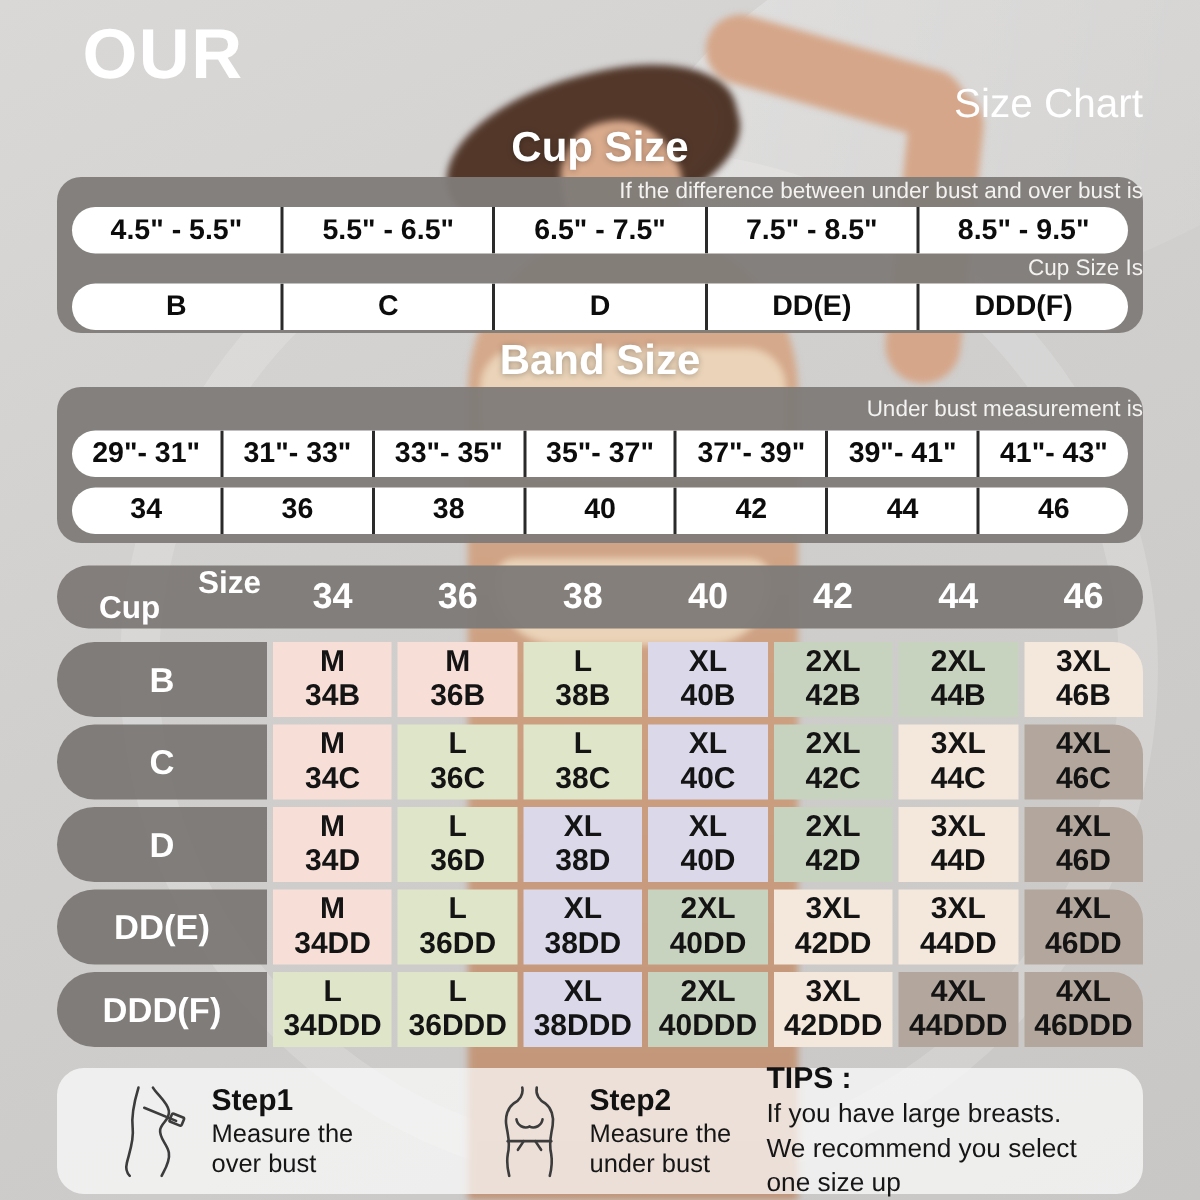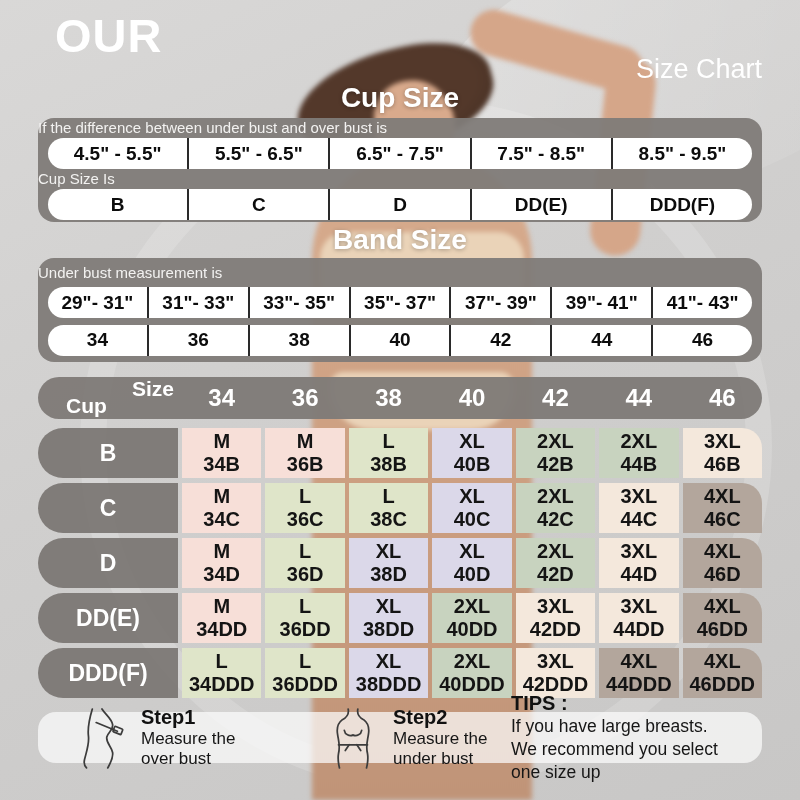--- a/index.html
+++ b/index.html
@@ -29,41 +29,41 @@
   .page-title{position:absolute;right:38px;top:14px;font-size:27px;font-weight:400;color:#fff;z-index:3;margin-top:40px;}
   .section-title{position:absolute;left:0;width:100%;text-align:center;font-size:28px;font-weight:700;color:#fff;
                  z-index:3;text-shadow:0 1px 4px rgba(0,0,0,0.3);}
   #cup-title{top:82px;}
   #band-title{top:224px;}
 
   .panel{position:absolute;left:38px;width:724px;height:104px;background:rgba(127,123,120,0.95);
          border-radius:16px;z-index:2;display:flex;flex-direction:column;justify-content:space-evenly;box-sizing:border-box;}
   #cup-panel{top:118px;}
   #band-panel{top:258px;}
-  .caption{color:#f3f2f1;font-size:15px;line-height:16px;text-align:left;}
+  .caption{color:#f3f2f1;font-size:15px;line-height:16px;text-align:right;}
   .pill-row{height:31px;margin:0 10px;background:#fff;border-radius:17px;display:flex;overflow:hidden;}
   .pcell{flex:1;display:flex;align-items:center;justify-content:center;font-size:19px;font-weight:700;color:#0c0c0c;white-space:nowrap;}
   .pcell + .pcell{border-left:2px solid #2a2a2a;}
 
   .matrix-header{position:absolute;left:38px;top:377px;width:724px;height:42px;border-radius:21px;
                  background:rgba(127,123,120,0.96);z-index:2;display:grid;grid-template-columns:140px repeat(7,1fr);gap:0 4px;}
   .corner{position:relative;}
   .corner .ctop{position:absolute;top:0px;right:4px;font-size:21px;font-weight:600;color:#fff;}
   .corner .cbot{position:absolute;bottom:1px;left:28px;font-size:21px;font-weight:600;color:#fff;}
   .mcol{display:flex;align-items:center;justify-content:center;color:#fff;font-size:24px;font-weight:700;}
 
   #matrix-rows{position:absolute;left:38px;top:428px;width:724px;z-index:2;}
   .mrow{display:grid;grid-template-columns:140px repeat(7,1fr);gap:0 4px;height:50px;margin-bottom:5px;}
   .mlabel{background:rgba(125,121,118,0.96);border-radius:25px 0 0 25px;color:#fff;
           display:flex;align-items:center;justify-content:center;font-size:23px;font-weight:700;}
   .mcell{display:flex;flex-direction:column;align-items:center;justify-content:center;
          font-size:20px;font-weight:600;color:#141414;line-height:23px;}
   .mcell:last-child{border-radius:0 20px 0 0;}
 
-  .footer{position:absolute;left:38px;top:712px;width:724px;height:51px;background:rgba(252,252,252,0.72);
+  .footer{position:absolute;left:38px;top:712px;width:724px;height:84px;background:rgba(252,252,252,0.72);
           border-radius:18px;z-index:2;display:flex;align-items:center;box-sizing:border-box;padding:0 14px 0 35px;}
   .step{display:flex;align-items:center;gap:12px;}
   .step.s1{width:252px;}
   .step.s2{width:176px;}
   .step svg{flex:0 0 auto;}
   .step-title{font-size:20px;font-weight:700;color:#111;}
   .step-text{font-size:17px;font-weight:500;color:#161616;line-height:20px;}
   .tips{flex:1;padding-left:10px;}
   .tips-title{font-size:20px;font-weight:700;color:#111;}
   .tips-text{font-size:17.5px;font-weight:500;color:#161616;line-height:23px;}

